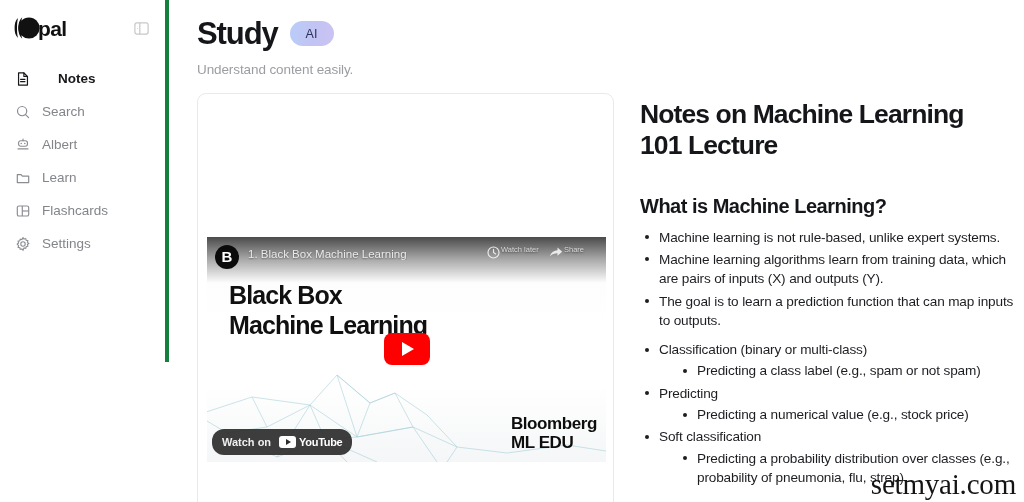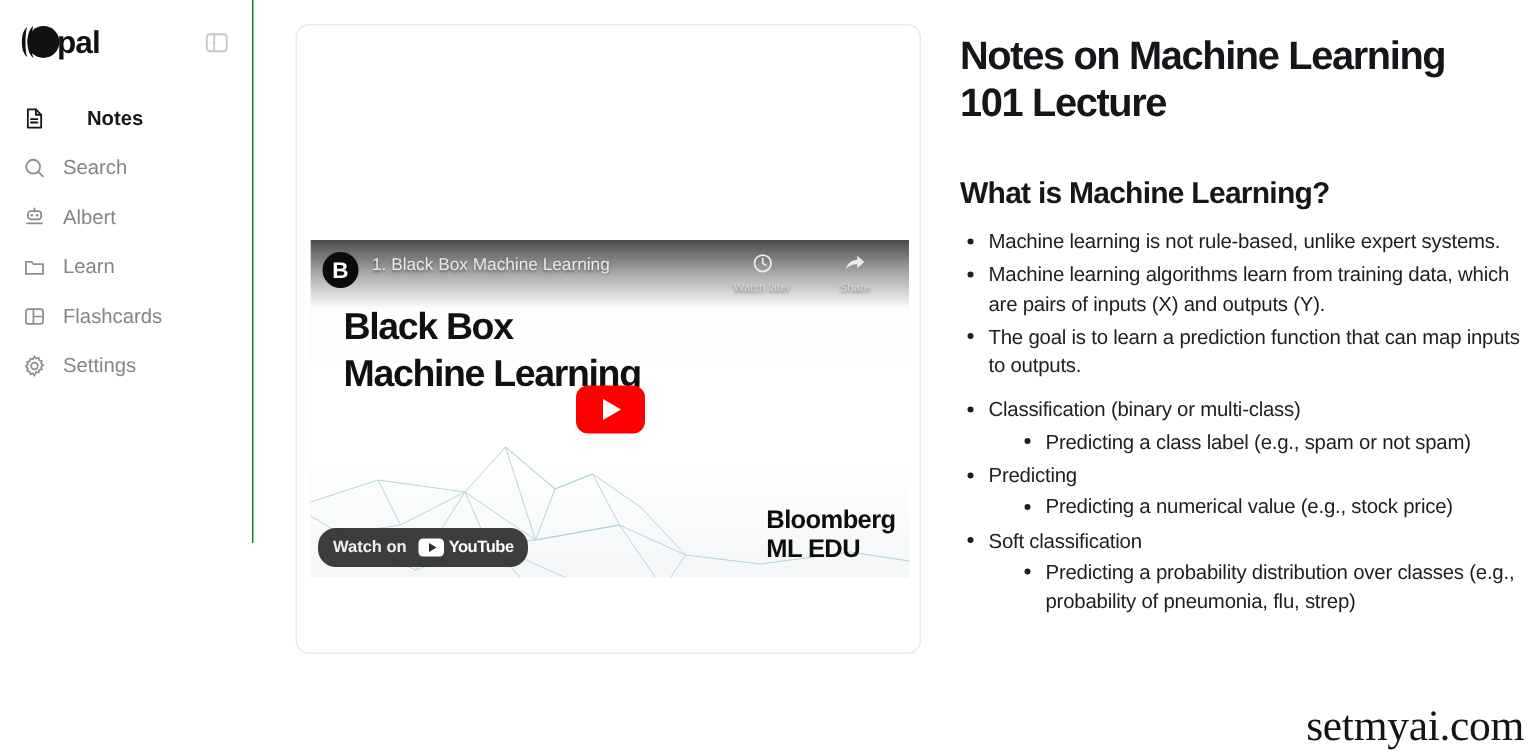--- a/index.html
+++ b/index.html
@@ -9,21 +9,21 @@
     background: #ffffff;
     font-family: "Liberation Sans", sans-serif;
     -webkit-font-smoothing: antialiased;
   }
   .app { display: flex; width: 1024px; height: 502px; position: relative; }
 
   
   .sidebar {
     width: 169px; height: 362px;
     background: #ffffff;
-    border-right: 1px solid #15803d;
+    border-right: 4px solid #15803d;
     flex: 0 0 169px;
     position: relative;
   }
   .sb-top {
     display: flex; align-items: center; justify-content: space-between;
     padding: 12px 14px 0 14px;
     height: 44px;
   }
   .logo { display: flex; align-items: center; gap: 0px; }
   .logo-mark { width: 26px; height: 26px; position: relative; display:block; }
@@ -97,21 +97,21 @@
     display: flex; align-items: center; justify-content: center;
     flex: 0 0 24px; margin-top: 2px;
   }
   .yt-title {
     margin-left: 9px; margin-top: 5px;
     color: #e9e9e9; font-size: 11.5px; font-weight: 400;
     text-shadow: 0 1px 2px rgba(0,0,0,.4);
     white-space: nowrap; overflow: hidden;
   }
   .yt-actions { margin-left: auto; display: flex; gap: 18px; padding-right: 4px; }
-  .yt-act { display: flex; flex-direction: column; align-items: center; width: 44px; cursor: pointer; }
+  .yt-act { display: flex; align-items: flex-start; width: 44px; cursor: pointer; }
   .yt-act svg { opacity: .95; }
   .yt-act span {
     margin-top: 2px; font-size: 7.5px; color: #d8d8d8;
     text-shadow: 0 1px 2px rgba(0,0,0,.45); white-space: nowrap;
   }
   .thumb-title {
     position: absolute; left: 22px; top: 43px;
     font-size: 25px; font-weight: 800; line-height: 1.22;
     letter-spacing: -0.9px; color: #101010;
   }
@@ -269,20 +269,27 @@
             <path d="M9 1.9l1.2 1.5 1.9-.5.5 1.9 1.9.5-.5 1.9 1.5 1.2-1.5 1.2.5 1.9-1.9.5-.5 1.9-1.9-.5L9 16.1l-1.2-1.5-1.9.5-.5-1.9-1.9-.5.5-1.9L2.5 9l1.5-1.2-.5-1.9 1.9-.5.5-1.9 1.9.5z"></path>
           </svg>
         </span>
         <span>Settings</span>
       </div>
     </nav>
   </aside>
 
   <section class="main">
 
+    <div class="page-head">
+      <div class="title-row">
+        <h1 class="page-title">Study</h1>
+        <span class="ai-badge">AI</span>
+      </div>
+      <div class="page-sub">Understand content easily.</div>
+    </div>
 
     <div class="content">
 
       <div class="video-card">
         <div class="video-frame">
           <div class="thumb"></div>
 
           <svg class="mesh" viewBox="0 0 399 95" fill="none" stroke="#8fc3cc" stroke-width="0.6" opacity="0.75">
             <path d="M-10 48 L45 30 L103 38 L130 8 L163 36 L188 26 L206 60 L150 70 L103 38"></path>
             <path d="M45 30 L60 60 L103 38 L118 72 L150 70 L130 8"></path>

